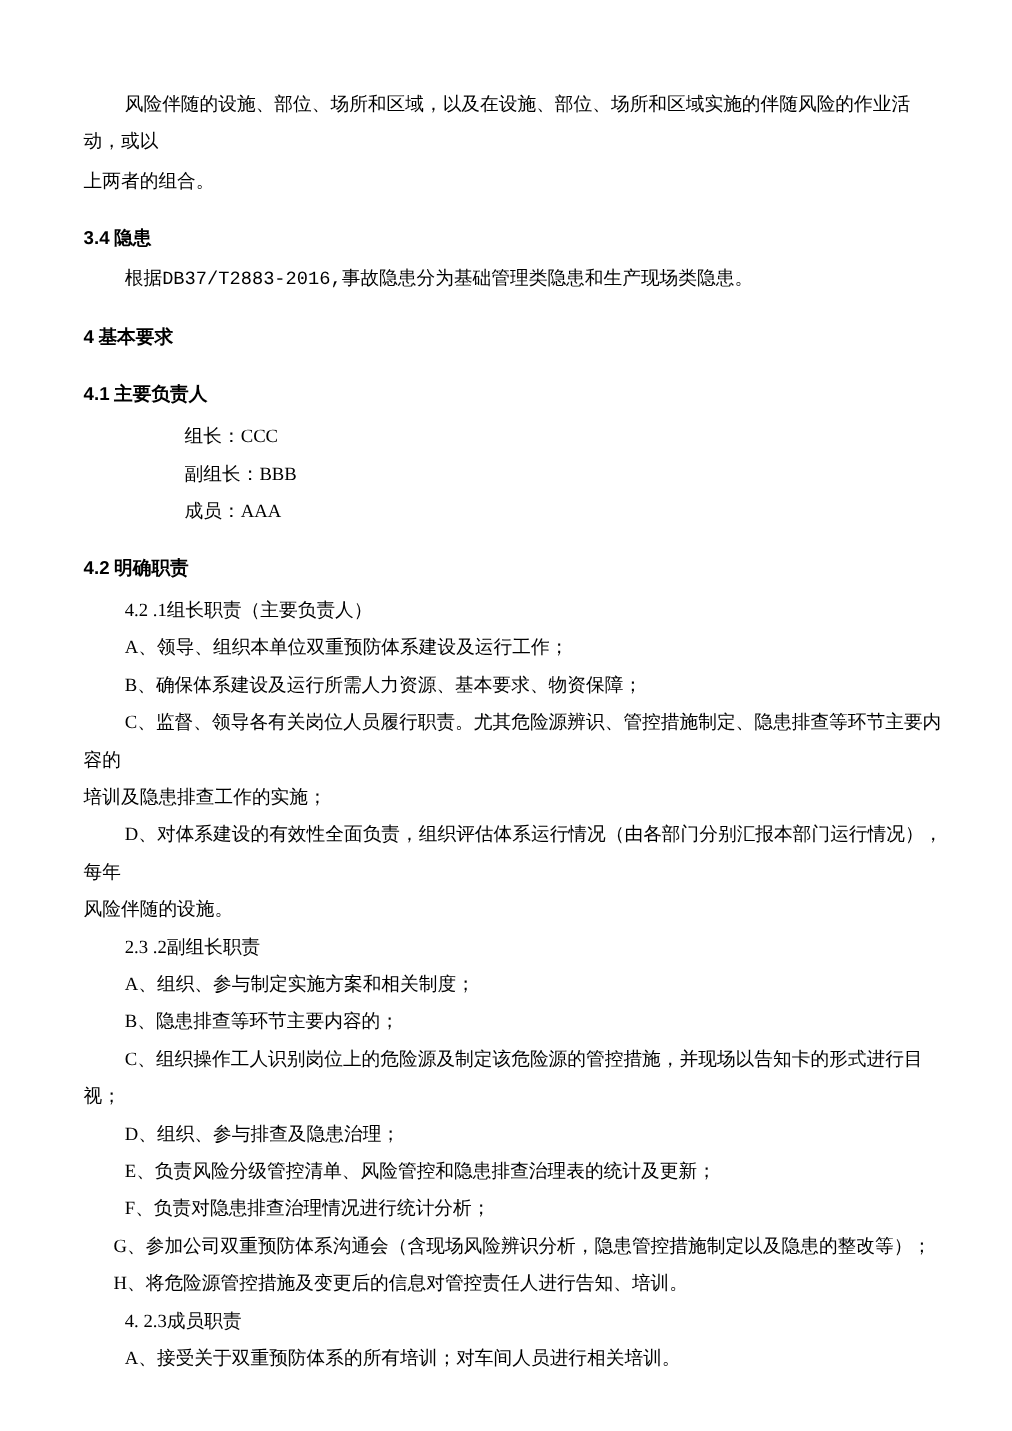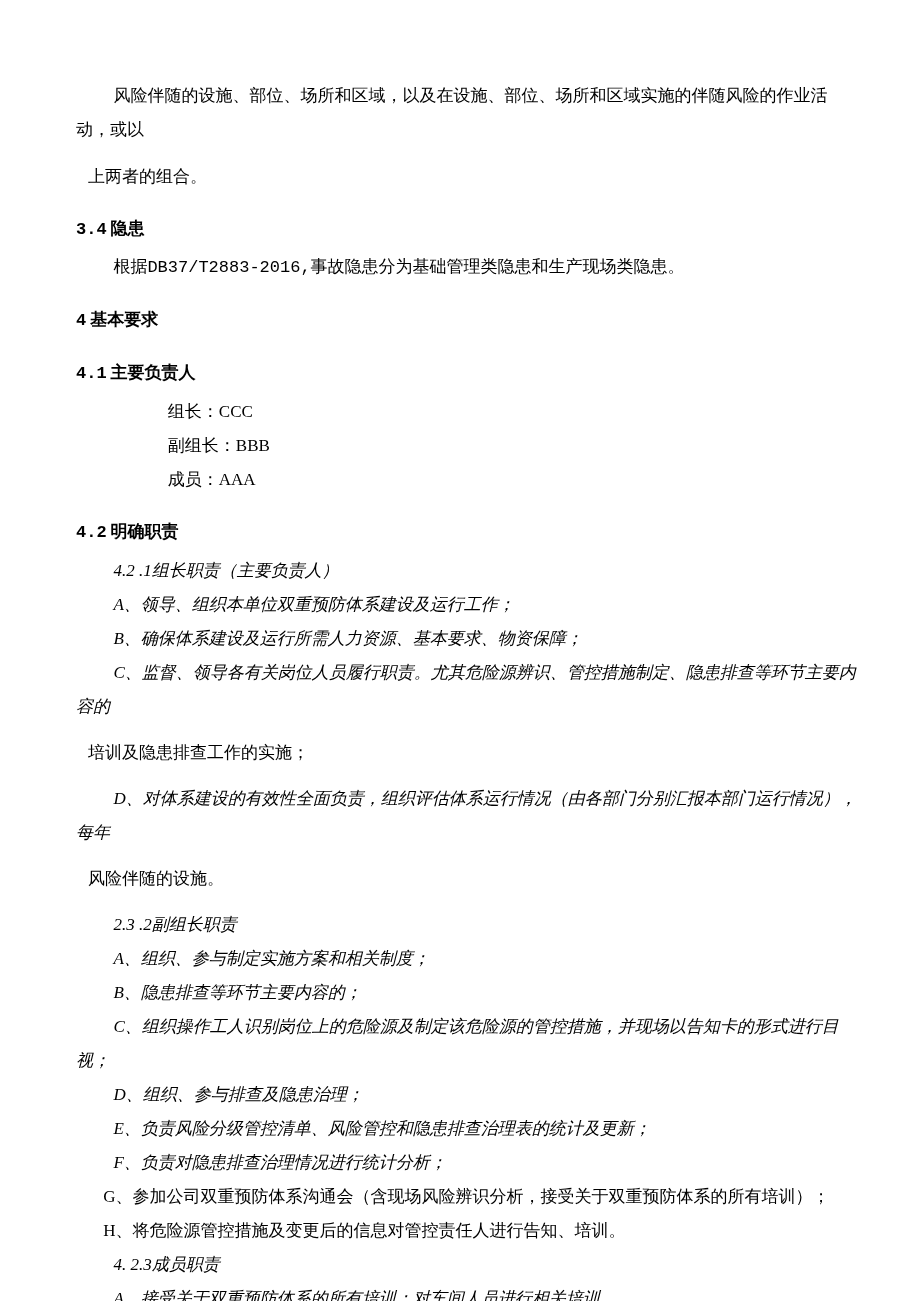--- a/index.html
+++ b/index.html
@@ -14,40 +14,39 @@
       box-sizing: border-box;
     }
     .heading {
       font-family: "Microsoft YaHei", "SimHei", sans-serif;
       font-weight: bold;
       margin-top: 18px;
       margin-bottom: 4px;
       font-size: 17px;
     }
     .heading .num {
-      font-family: Liberation Mono, monospace;
+      font-family: Liberation Sans, sans-serif;
       margin-right: 4px;
     }
     .para {
       text-indent: 2.2em;
       margin: 0;
       font-family: Liberation Mono, monospace;
     }
     .para-noindent {
-      margin: 12px;
+      margin: 0;
       text-indent: 0;
     }
     .indent-more {
       text-indent: 5.4em;
       margin: 0;
     }
     .item {
       text-indent: 2.2em;
       margin: 0;
-      font-style: italic;
     }
     .item-less {
       text-indent: 1.6em;
       margin: 0;
     }
   </style>
 </head>
 <body>
 
 <p class="para">风险伴随的设施、部位、场所和区域，以及在设施、部位、场所和区域实施的伴随风险的作业活动，或以</p>
@@ -83,17 +82,17 @@
 <p class="item">D、对体系建设的有效性全面负责，组织评估体系运行情况（由各部门分别汇报本部门运行情况），每年</p>
 <p class="para-noindent">风险伴随的设施。</p>
 
 <p class="item">2.3 .2副组长职责</p>
 <p class="item">A、组织、参与制定实施方案和相关制度；</p>
 <p class="item">B、隐患排查等环节主要内容的；</p>
 <p class="item">C、组织操作工人识别岗位上的危险源及制定该危险源的管控措施，并现场以告知卡的形式进行目视；</p>
 <p class="item">D、组织、参与排查及隐患治理；</p>
 <p class="item">E、负责风险分级管控清单、风险管控和隐患排查治理表的统计及更新；</p>
 <p class="item">F、负责对隐患排查治理情况进行统计分析；</p>
-<p class="item-less">G、参加公司双重预防体系沟通会（含现场风险辨识分析，接受关于双重预防体系的所有培训）；</p>
+<p class="item-less">G、参加公司双重预防体系沟通会（含现场风险辨识分析，隐患管控措施制定以及隐患的整改等）；</p>
 <p class="item-less">H、将危险源管控措施及变更后的信息对管控责任人进行告知、培训。</p>
 
 <p class="item">4. 2.3成员职责</p>
 <p class="item">A、接受关于双重预防体系的所有培训；对车间人员进行相关培训。</p>
 
 </body></html>

